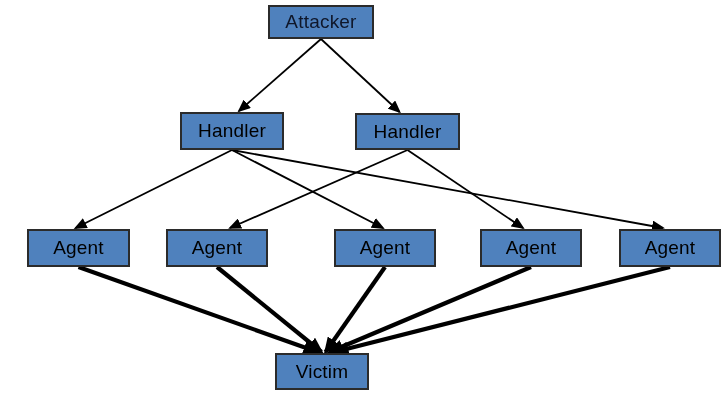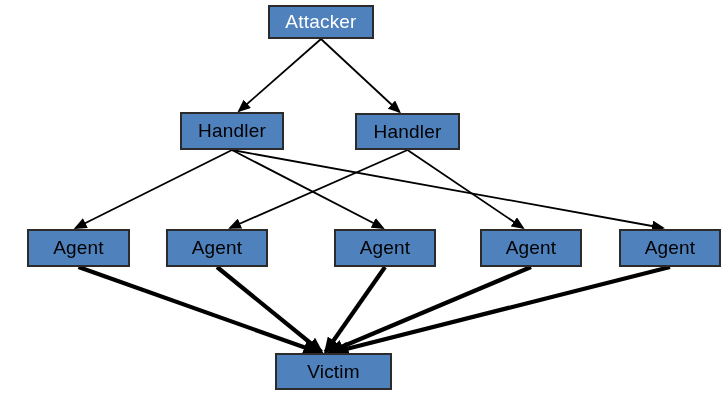--- a/index.html
+++ b/index.html
@@ -52,21 +52,21 @@
         <line x1="407.5" y1="150" x2="230" y2="228" stroke="#000000" stroke-width="1.8" marker-end="url(#arrow-thin)"></line>
         <line x1="407.5" y1="150" x2="523" y2="228" stroke="#000000" stroke-width="1.8" marker-end="url(#arrow-thin)"></line>
         <line x1="78.5" y1="267" x2="317.5" y2="352" stroke="#000000" stroke-width="4.2" marker-end="url(#arrow-thick)"></line>
         <line x1="217" y1="267" x2="321.5" y2="352" stroke="#000000" stroke-width="4.2" marker-end="url(#arrow-thick)"></line>
         <line x1="385" y1="267" x2="325.5" y2="352" stroke="#000000" stroke-width="4.2" marker-end="url(#arrow-thick)"></line>
         <line x1="531" y1="267" x2="329.5" y2="352" stroke="#000000" stroke-width="4.2" marker-end="url(#arrow-thick)"></line>
         <line x1="670" y1="267" x2="334.5" y2="352" stroke="#000000" stroke-width="4.2" marker-end="url(#arrow-thick)"></line>
       </g>
   </svg>
   <div id="nodes-layer">
-      <div class="node" style="left: 268px; top: 5px; width: 106px; height: 34px; background: rgb(79, 129, 189); border-color: rgb(43, 43, 43); color: #ffffff;">
+      <div class="node" style="left: 268px; top: 5px; width: 106px; height: 34px; background: rgb(79, 129, 189); border-color: rgb(43, 43, 43); color: #0f172a;">
         <span>Attacker</span>
       </div>
       <div class="node" style="left: 180px; top: 112px; width: 104px; height: 38px; background: rgb(79, 129, 189); border-color: rgb(43, 43, 43); color: rgb(0, 0, 0);">
         <span>Handler</span>
       </div>
       <div class="node" style="left: 355px; top: 113px; width: 105px; height: 37px; background: rgb(79, 129, 189); border-color: rgb(43, 43, 43); color: rgb(0, 0, 0);">
         <span>Handler</span>
       </div>
       <div class="node" style="left: 27px; top: 229px; width: 103px; height: 38px; background: rgb(79, 129, 189); border-color: rgb(43, 43, 43); color: rgb(0, 0, 0);">
         <span>Agent</span>
@@ -76,17 +76,17 @@
       </div>
       <div class="node" style="left: 334px; top: 229px; width: 102px; height: 38px; background: rgb(79, 129, 189); border-color: rgb(43, 43, 43); color: rgb(0, 0, 0);">
         <span>Agent</span>
       </div>
       <div class="node" style="left: 480px; top: 229px; width: 102px; height: 38px; background: rgb(79, 129, 189); border-color: rgb(43, 43, 43); color: rgb(0, 0, 0);">
         <span>Agent</span>
       </div>
       <div class="node" style="left: 619px; top: 229px; width: 102px; height: 38px; background: rgb(79, 129, 189); border-color: rgb(43, 43, 43); color: rgb(0, 0, 0);">
         <span>Agent</span>
       </div>
-      <div class="node" style="left: 275px; top: 353px; width: 117px; height: 37px; background: rgb(79, 129, 189); border-color: rgb(43, 43, 43); color: rgb(0, 0, 0);">
+      <div class="node" style="left: 275px; top: 353px; width: 94px; height: 37px; background: rgb(79, 129, 189); border-color: rgb(43, 43, 43); color: rgb(0, 0, 0);">
         <span>Victim</span>
       </div>
     </div>
 </div>
 
 </body></html>

